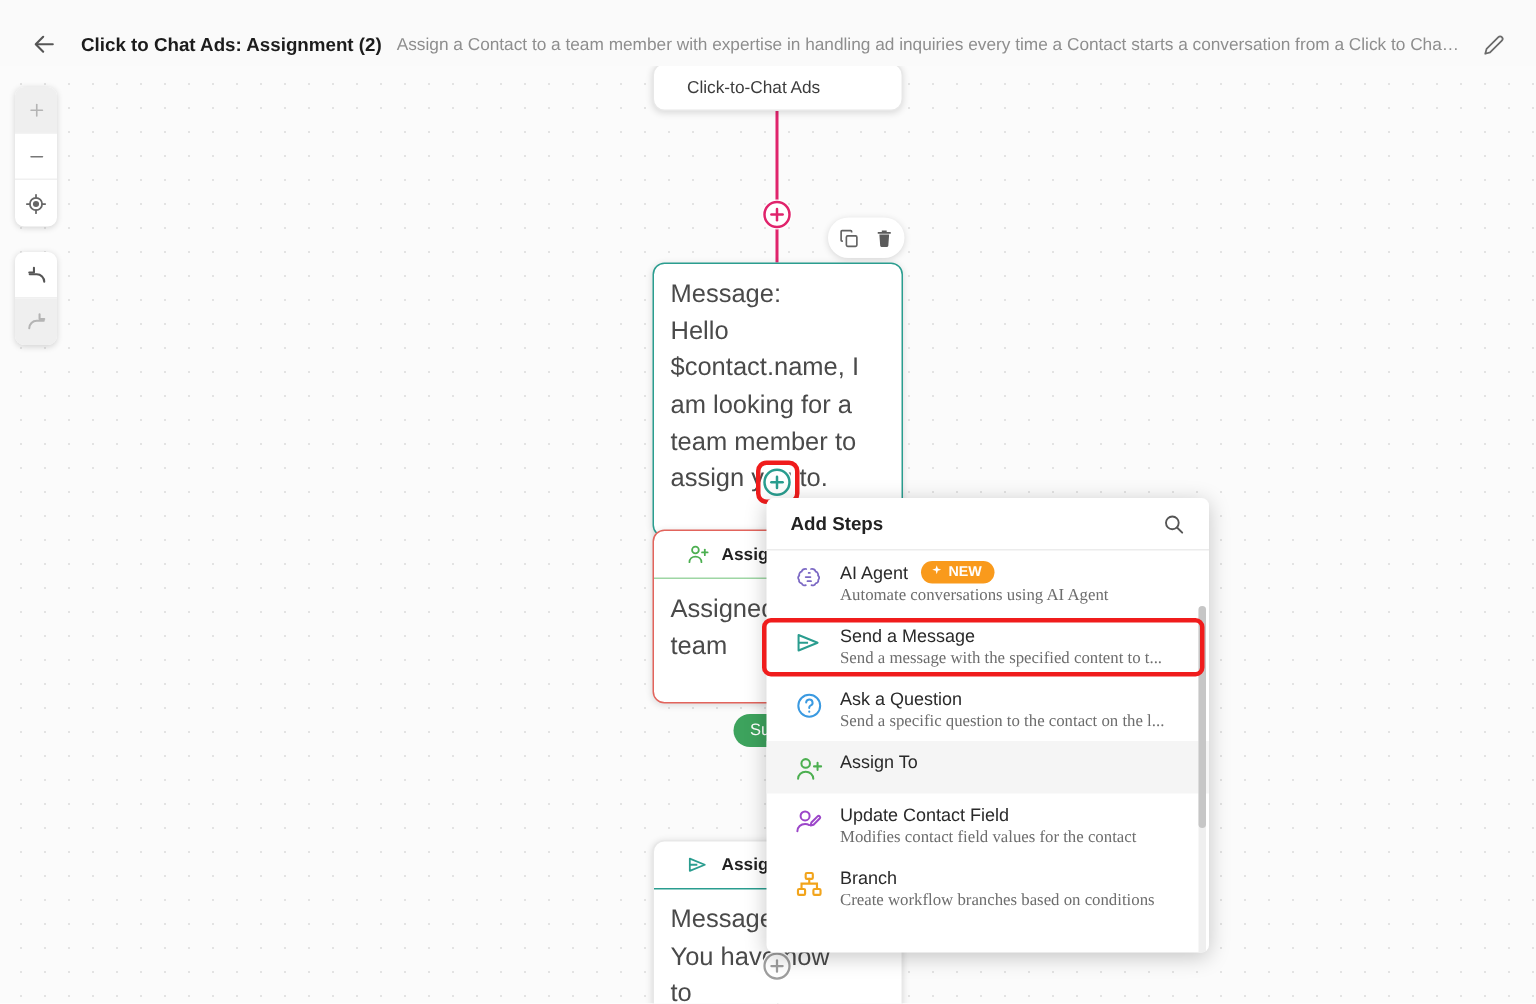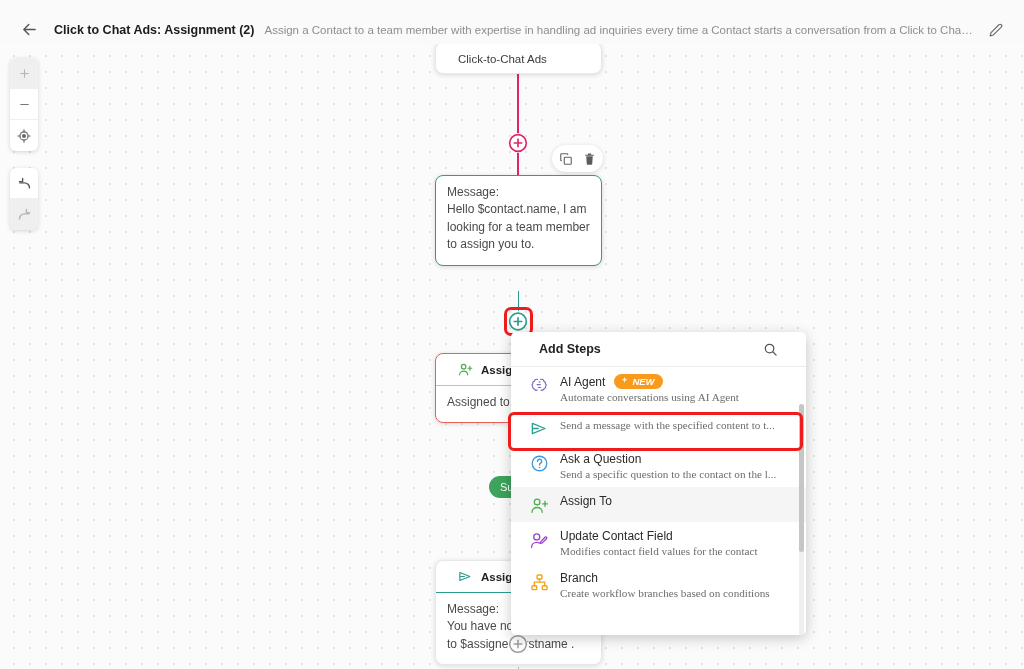--- a/index.html
+++ b/index.html
@@ -77,22 +77,22 @@
     border-radius: 8px;
     box-shadow: 0 1px 5px rgba(0,0,0,.14);
     overflow: hidden;
   }
   .node-head {
     display: flex; align-items: center; gap: 8px;
     padding: 8px 22px;
     font-size: 11.5px; font-weight: bold; color: #222;
   }
   .node-body {
-    padding: 8px 11px 11px;
-    font-size: 12px; color: #4a4a4a; line-height: 1.45;
+    padding: 8px 11px 25px;
+    font-size: 17px; color: #4a4a4a; line-height: 1.45;
   }
   .node-body .ital { display: block; }
 
   .node.trigger {
     left: 435px; top: -2px; width: 167px;
     border: 1px solid #e8e8e8;
   }
   .node.trigger .node-head { padding-top: 10px; font-weight: normal; color: #3c3c3c; }
 
   .node.welcome {
@@ -160,21 +160,21 @@
   
   .dropdown {
     position: absolute; left: 511px; top: 288px;
     width: 295px; height: 303px;
     background: #fff;
     border-radius: 5px;
     box-shadow: 0 3px 14px rgba(0,0,0,.22);
     overflow: hidden;
   }
   .dd-head {
-    height: 35px; padding: 0 28px;
+    height: 35px; padding: 0 16px;
     display: flex; align-items: center; justify-content: space-between;
     border-bottom: 1px solid #ececec;
   }
   .dd-title { font-size: 12.5px; font-weight: bold; color: #222; }
   .dd-search { cursor: pointer; display: flex; }
   .dd-list { position: relative; height: 268px; }
   .dd-item {
     display: flex; gap: 11px;
     padding: 7px 16px 7px 18px;
     cursor: pointer;
@@ -189,21 +189,20 @@
     white-space: nowrap; overflow: hidden; text-overflow: ellipsis;
     max-width: 232px;
     font-family: Liberation Serif, serif;
   }
   .badge-new {
     background: #f99a1c; color: #fff;
     font-size: 9.5px; font-weight: bold;
     border-radius: 9px; padding: 2px 8px 2px 6px;
     display: flex; align-items: flex-start; gap: 3px;
     white-space: nowrap;
-    font-style: italic;
   }
   .dd-scrollbar {
     position: absolute; right: 2px; top: 37px;
     width: 5px; height: 262px;
     background: #efefef; border-radius: 3px;
   }
   .dd-thumb {
     position: absolute; right: 2px; top: 37px;
     width: 5px; height: 148px;
     background: #c6c6c6; border-radius: 3px;
@@ -391,20 +390,23 @@
         </div>
 
         <div class="dd-item">
           <div class="dd-ico">
             <svg width="19" height="19" viewBox="0 0 24 24" fill="none" stroke="#2a9d8f" stroke-width="1.7" stroke-linejoin="round">
               <path d="M3 5.5v13l16-6.5L3 5.5z"></path>
                 <path d="M3 12h8"></path>
             </svg>
           </div>
           <div class="dd-text">
+            <div class="dd-row1">
+              <span class="dd-label">Send a Message</span>
+            </div>
             <div class="dd-desc">Send a message with the specified content to t...</div>
           </div>
         </div>
 
         <div class="dd-item">
           <div class="dd-ico">
             <svg width="19" height="19" viewBox="0 0 24 24" fill="none" stroke="#3b9ae1" stroke-width="1.7" stroke-linecap="round">
               <circle cx="12" cy="12" r="9.2"></circle>
               <path d="M9.4 9.3a2.7 2.7 0 1 1 3.6 2.6c-.6.3-1 .9-1 1.6v.4"></path>
               <circle cx="12" cy="17" r="0.9" fill="#3b9ae1" stroke="none"></circle>

